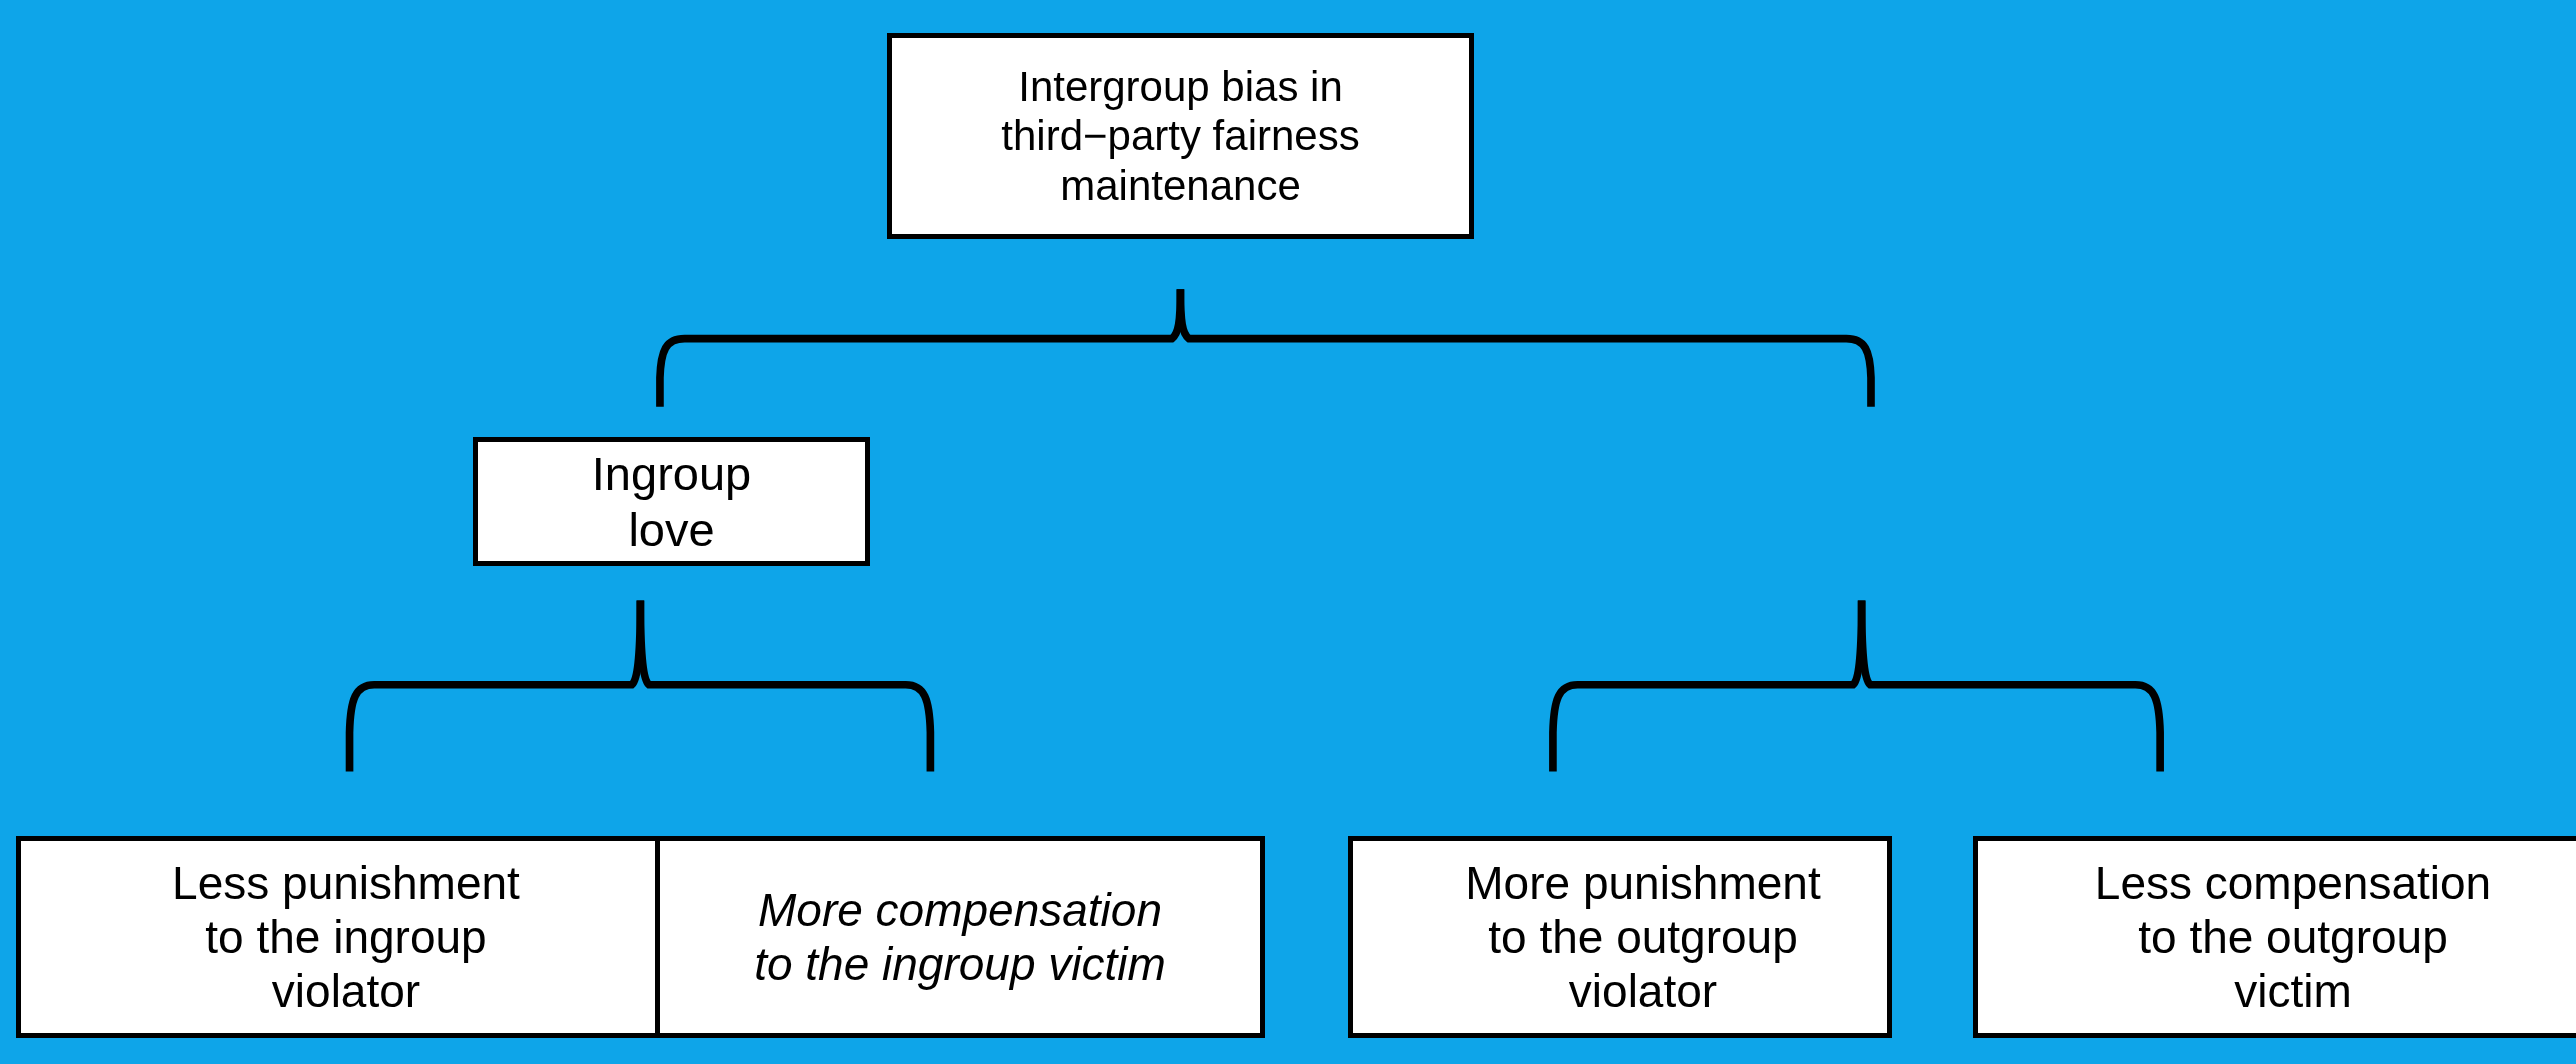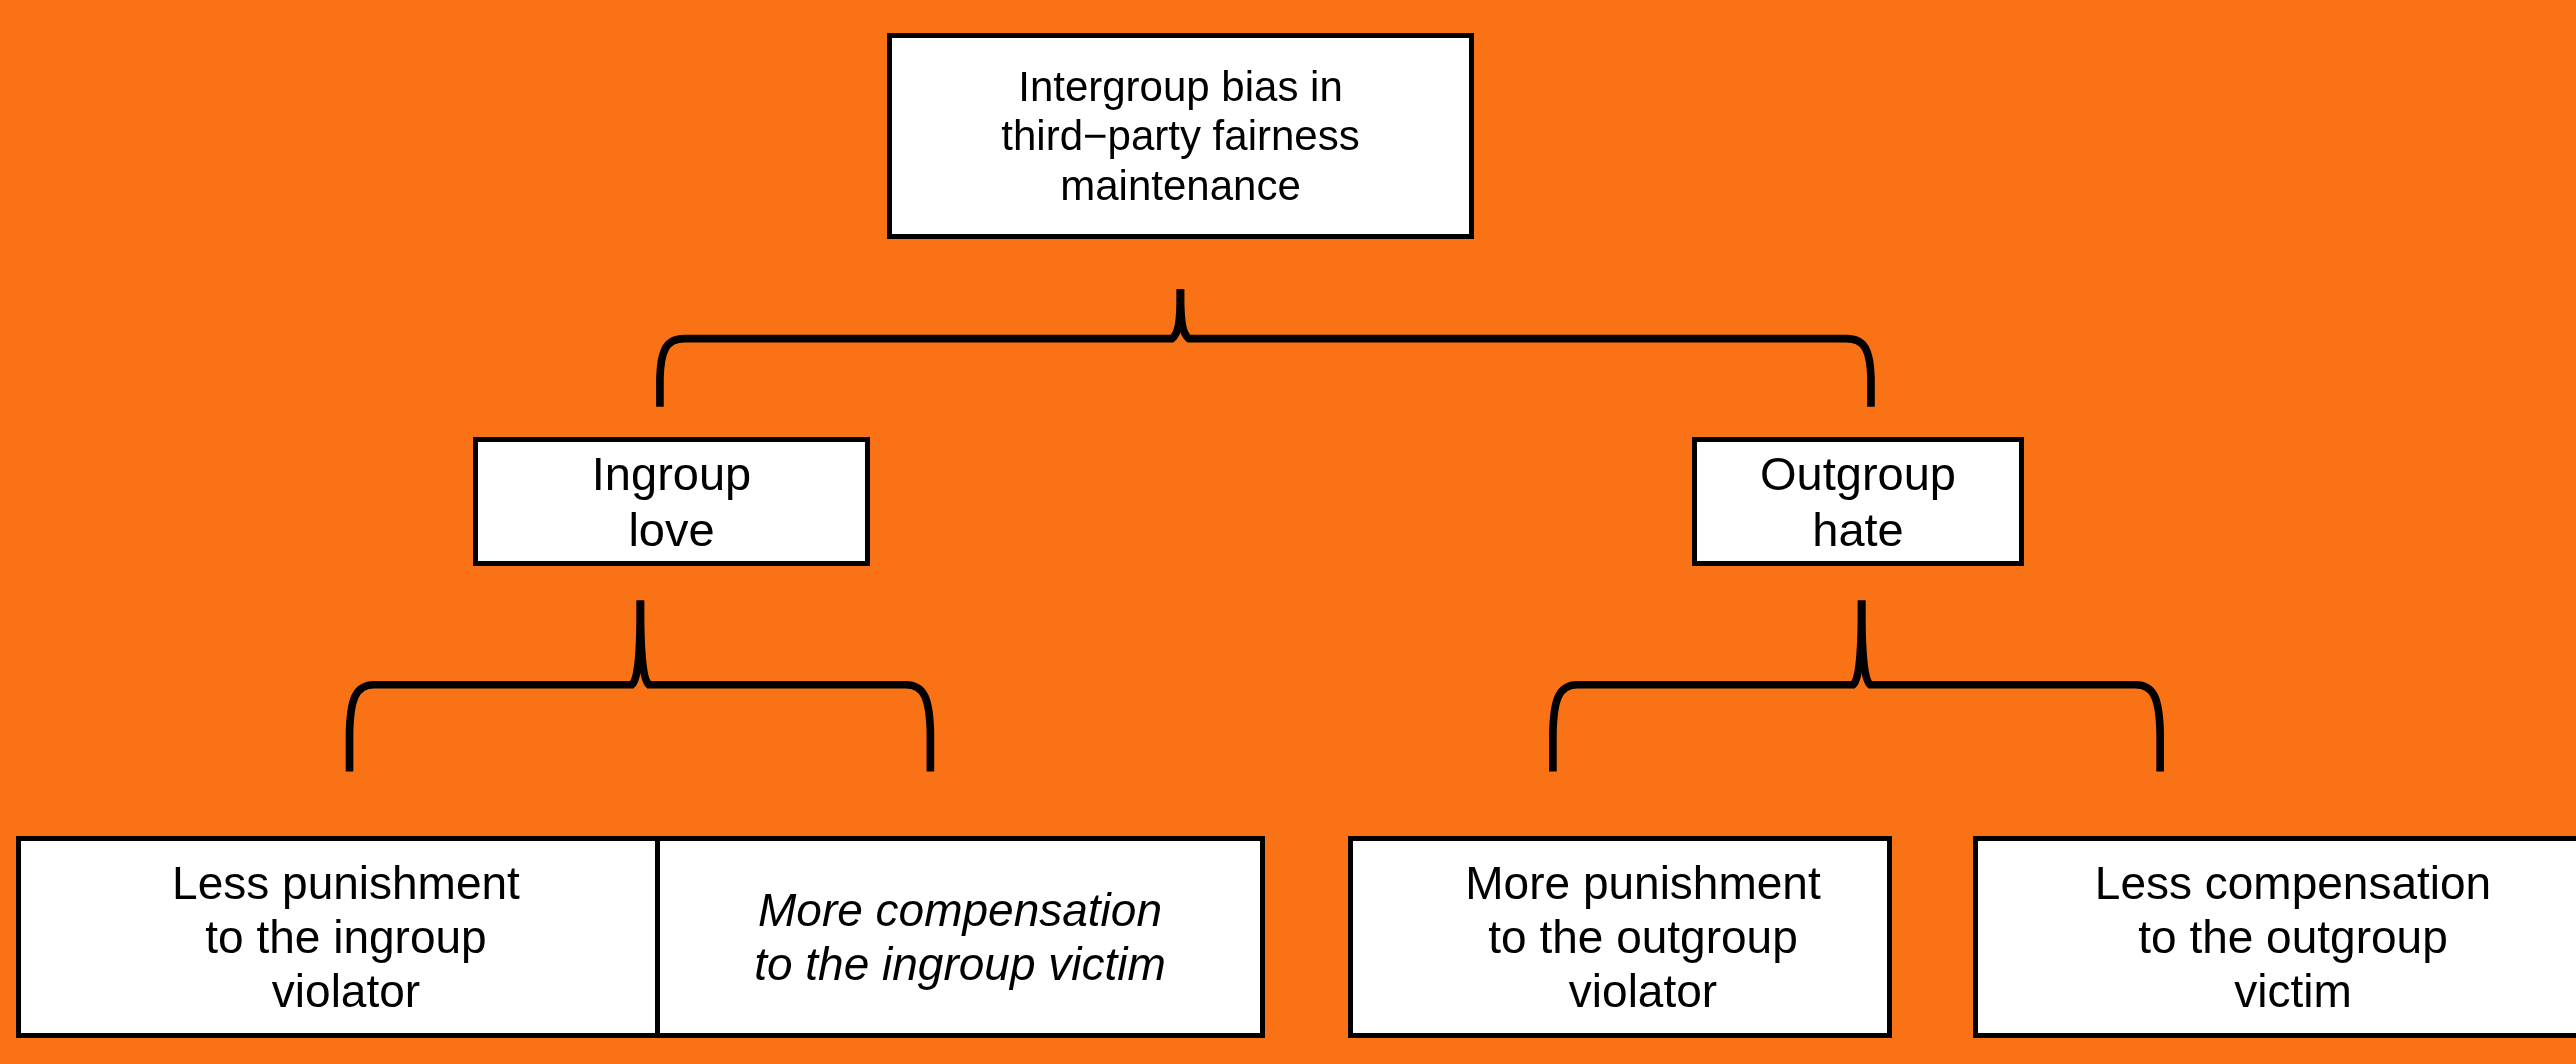--- a/index.html
+++ b/index.html
@@ -10,21 +10,21 @@
   body {
     width: 2576px;
     height: 1065px;
     overflow: hidden;
     font-family: "Liberation Sans", sans-serif;
   }
   #diagram-root {
     position: relative;
     width: 2576px;
     height: 1065px;
-    background: #f97316;
+    background: #0ea5e9;
   }
   svg.connector-layer {
     position: absolute;
     left: 0;
     top: 0;
     width: 2576px;
     height: 1065px;
     pointer-events: none;
   }
   .node-box {
@@ -118,22 +118,20 @@
     </g>
   </svg>
 
   <div class="node-box node-root">Intergroup bias in
 third−party fairness
 maintenance</div>
 
   <div class="node-box node-mid-left">Ingroup
 love</div>
 
-  <div class="node-box node-mid-right">Outgroup
-hate</div>
 
   <div class="node-box node-leaf leaf-1">Less punishment
 to the ingroup
 violator</div>
 
   <div class="node-box node-leaf leaf-2">More compensation
 to the ingroup victim</div>
 
   <div class="node-box node-leaf leaf-3">More punishment
 to the outgroup

